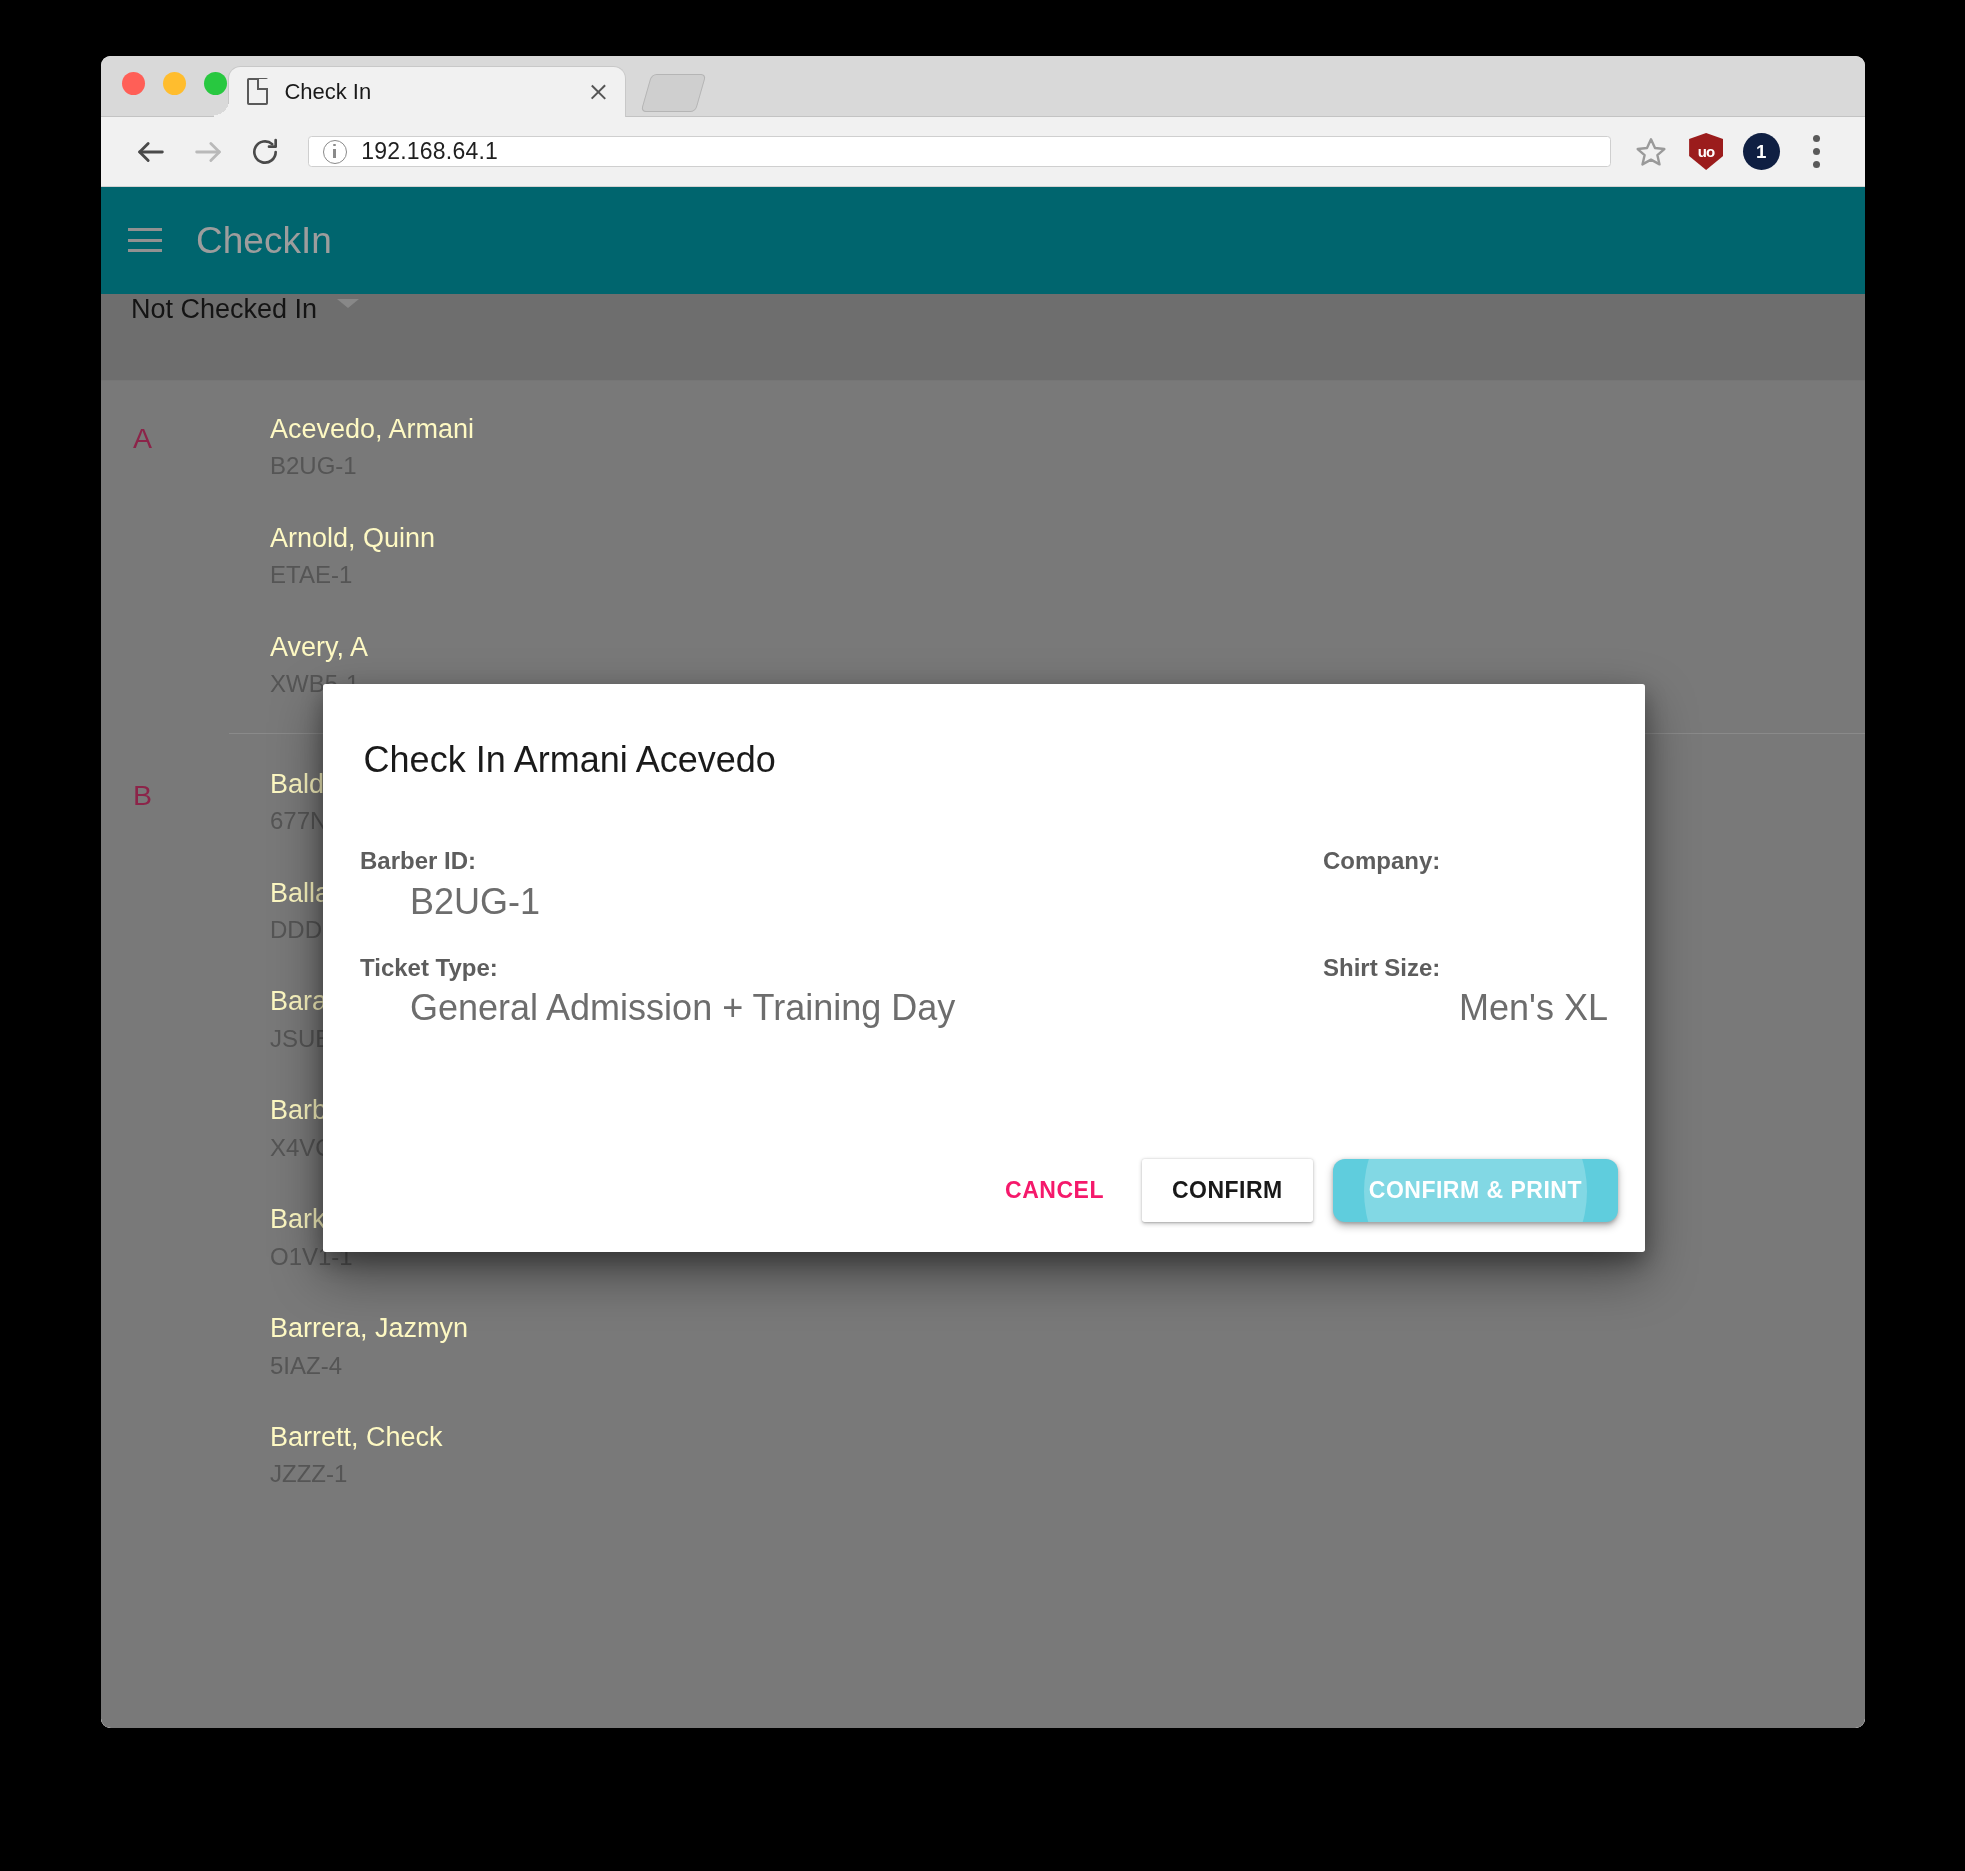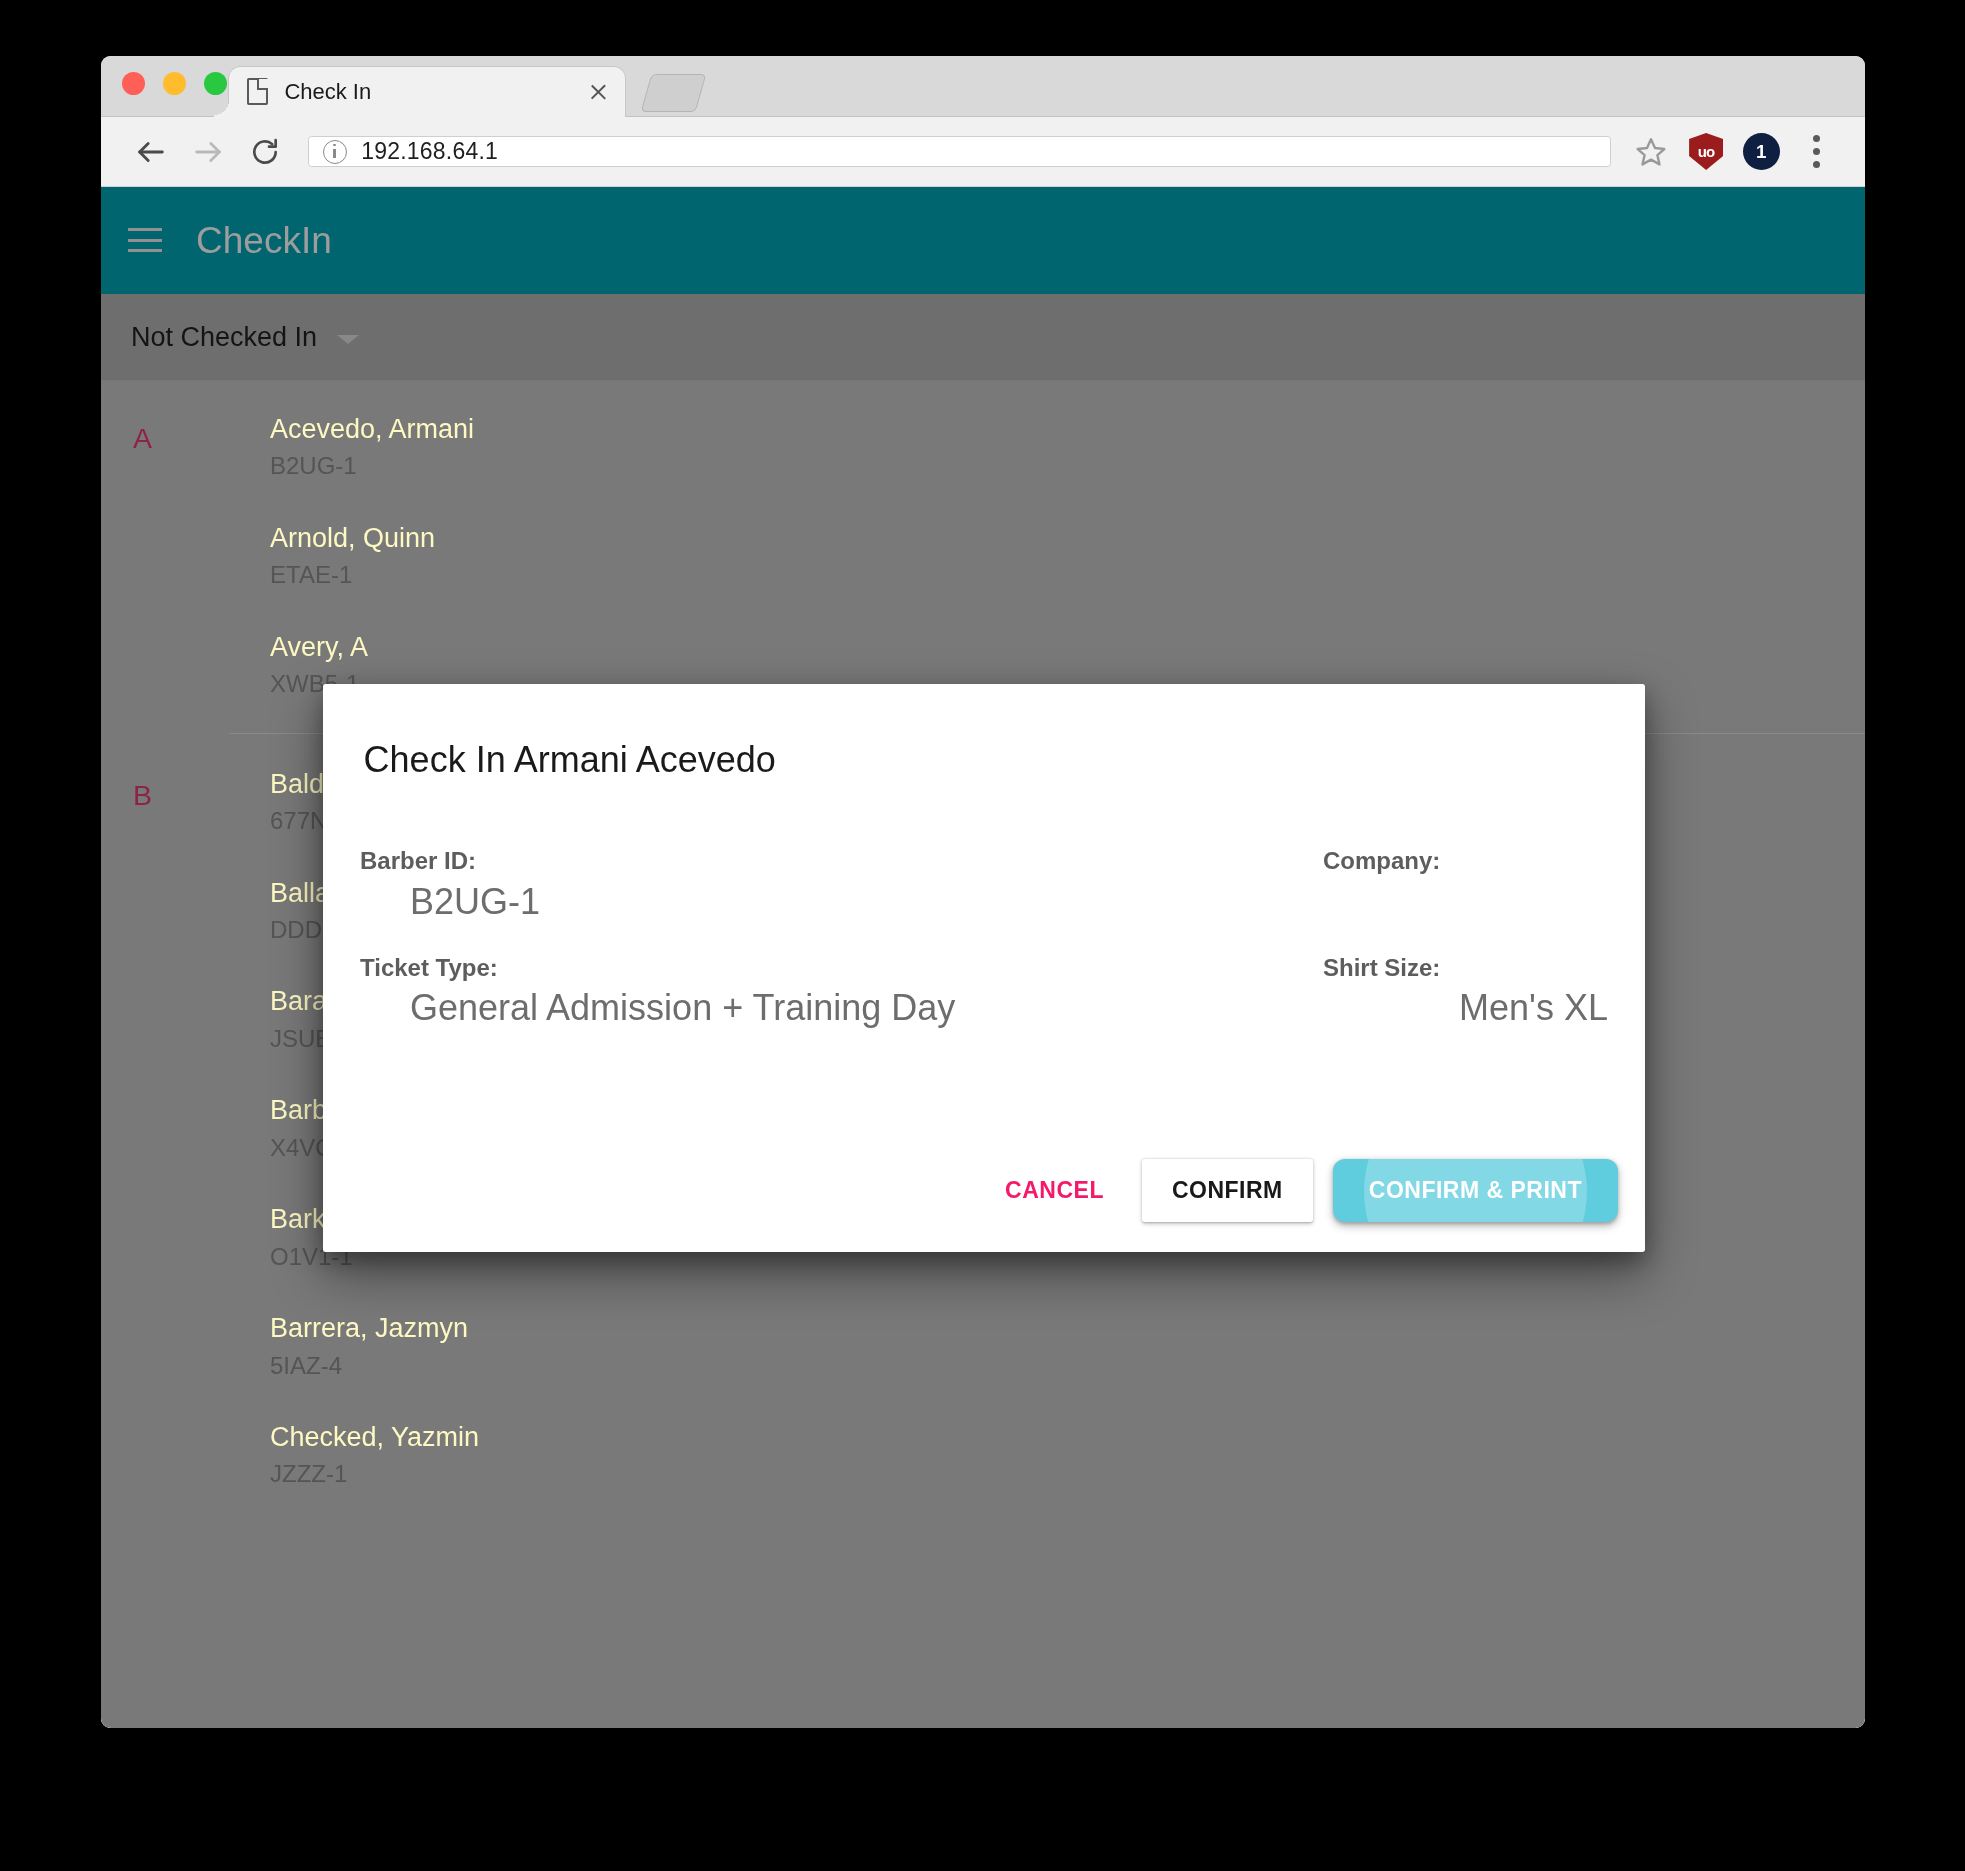--- a/index.html
+++ b/index.html
@@ -245,21 +245,20 @@
   .app-title {
     font-size: 37px;
     color: #9d9d9d;
     font-weight: 400;
   }
 
   .filter-bar {
     height: 87px;
     background: #6e6e6e;
     display: flex;
-    align-items: center;
     padding-left: 30px;
     gap: 19.6px;
     border-bottom: 0.9px solid #767676;
   }
   .filter-label {
     font-size: 27px;
     color: #141414;
   }
   .caret-down {
     width: 0; height: 0;
@@ -531,21 +530,21 @@
         </div>
         <div class="person-row">
           <div class="person-name">Barker, Stacy</div>
           <div class="person-code">O1V1-1</div>
         </div>
         <div class="person-row">
           <div class="person-name">Barrera, Jazmyn</div>
           <div class="person-code">5IAZ-4</div>
         </div>
         <div class="person-row">
-          <div class="person-name">Checked, Yazmin</div>
+          <div class="person-name">Barrett, Check</div>
           <div class="person-code">JZZZ-1</div>
         </div>
       </div>
 
     </div>
 
     <div class="scrim"></div>
 
     <div class="modal">
       <div class="modal-title">Check In Armani Acevedo</div>

